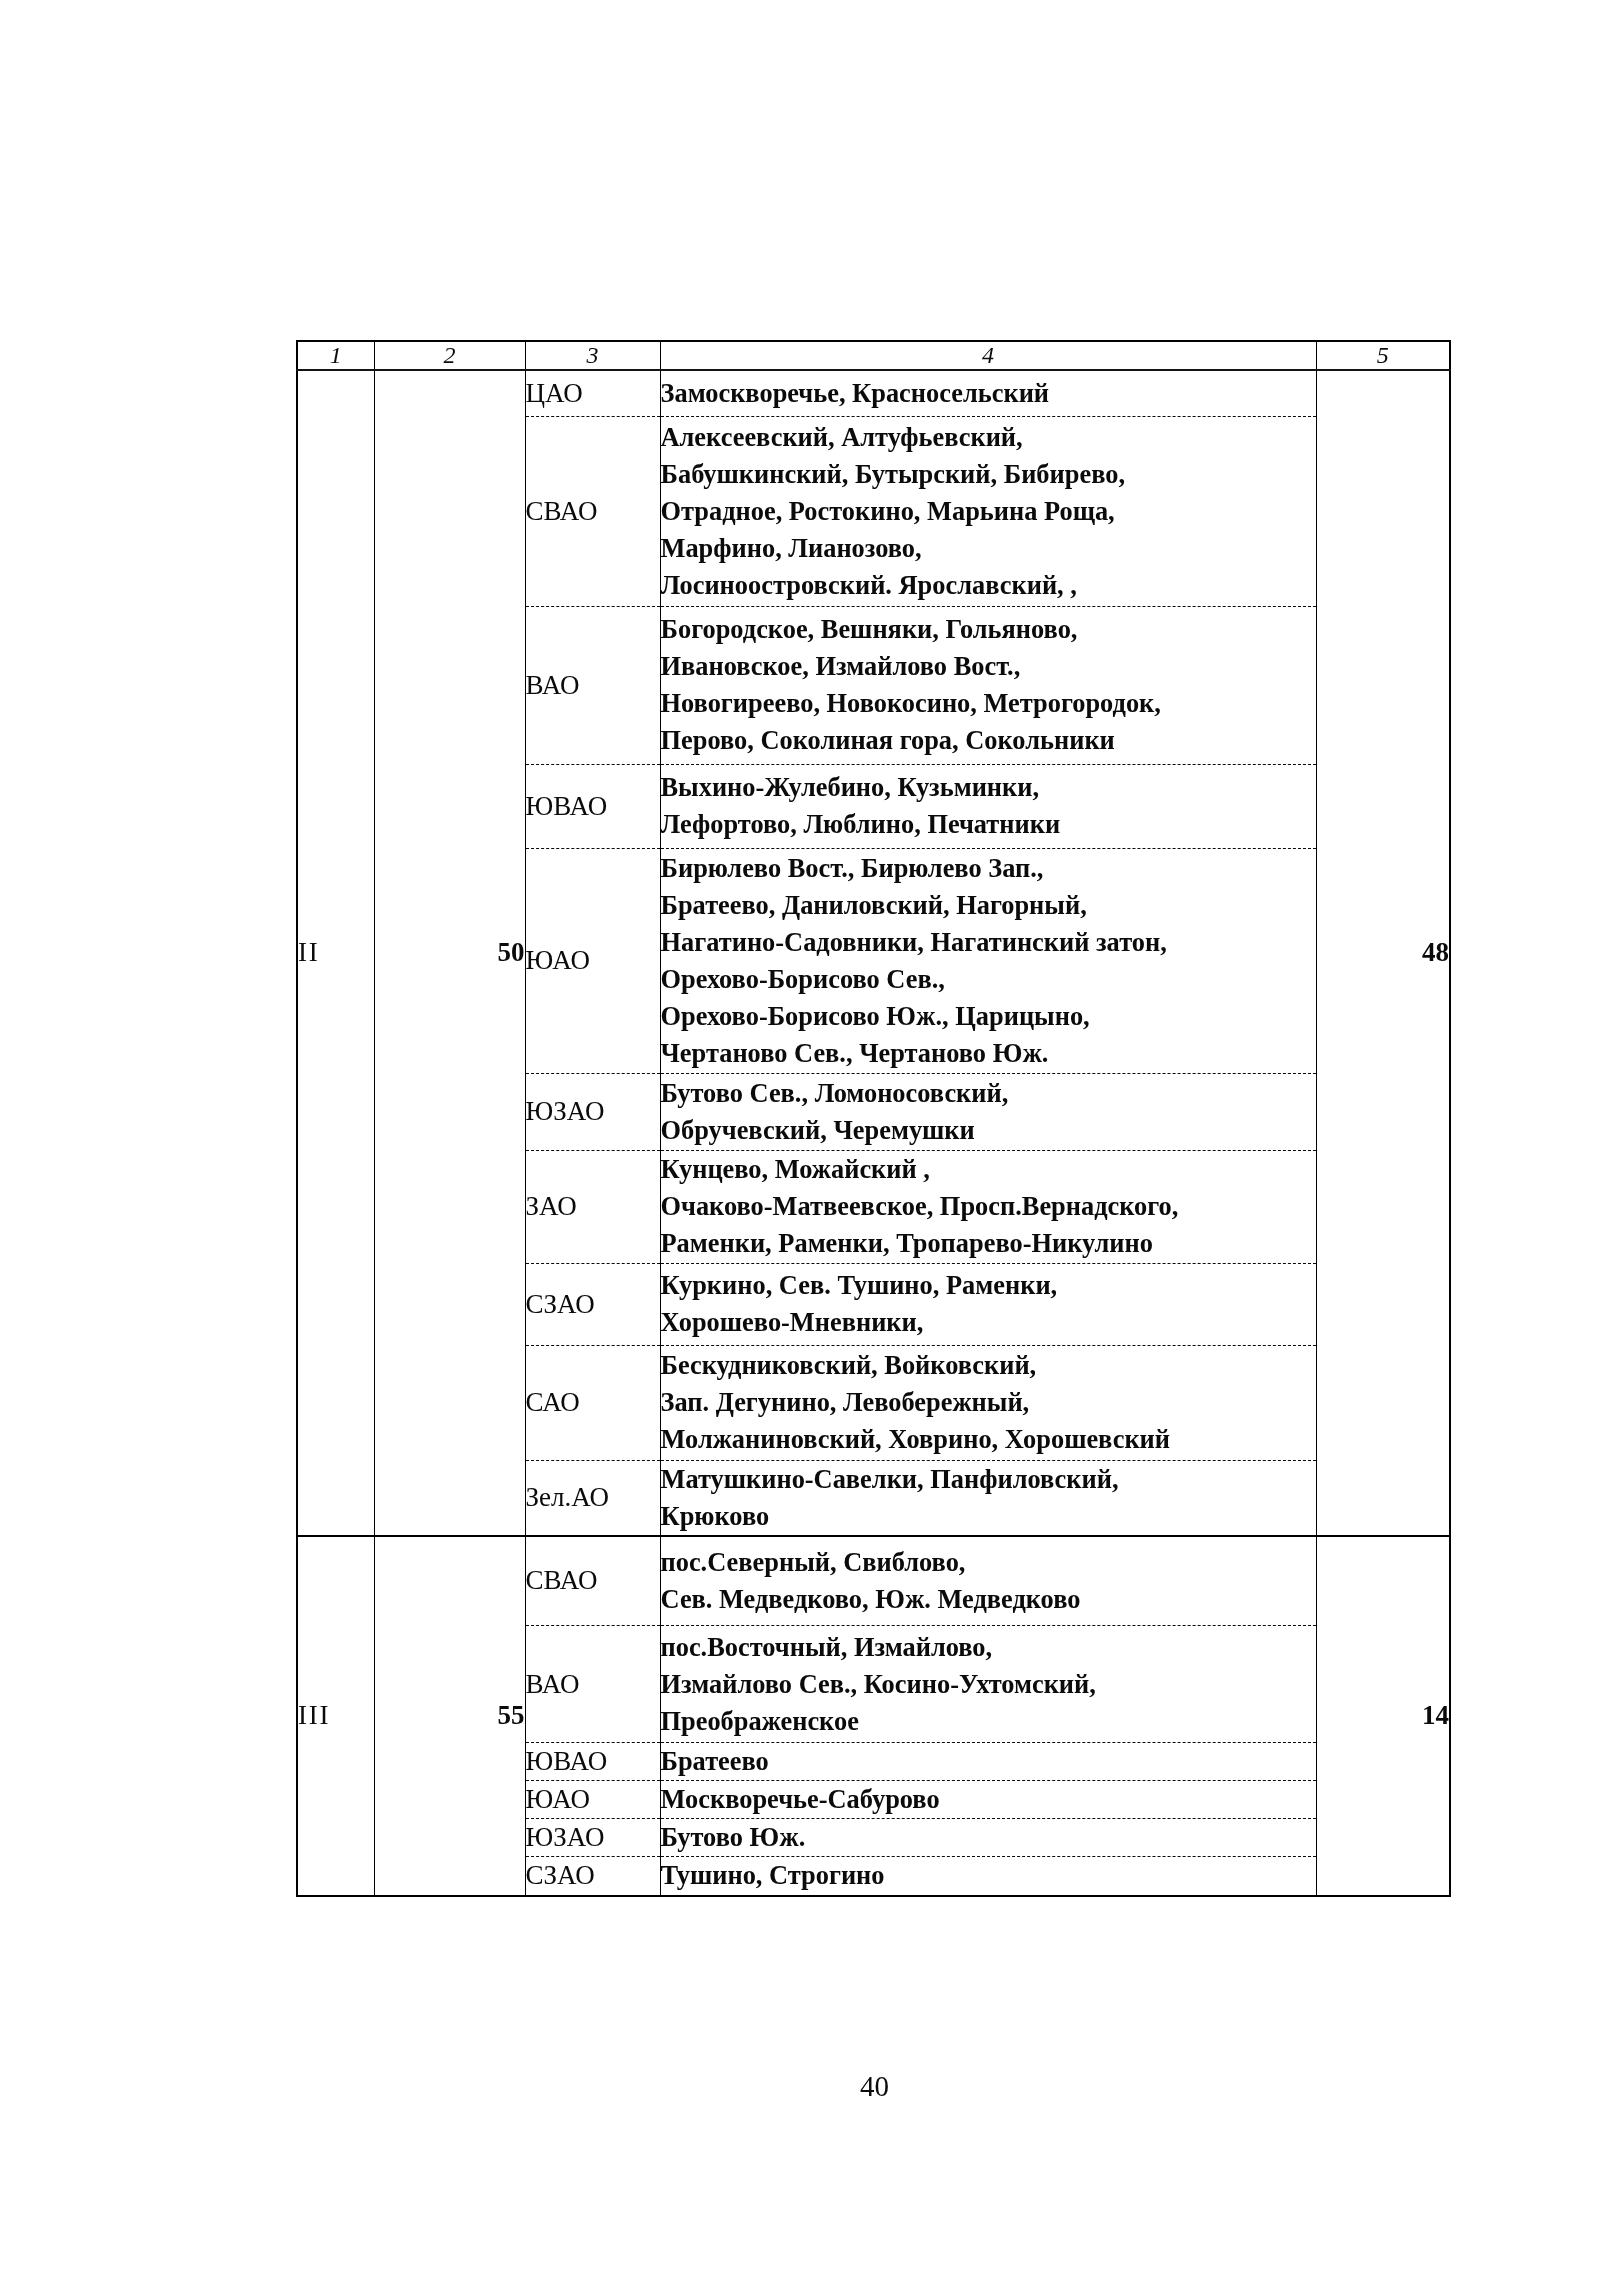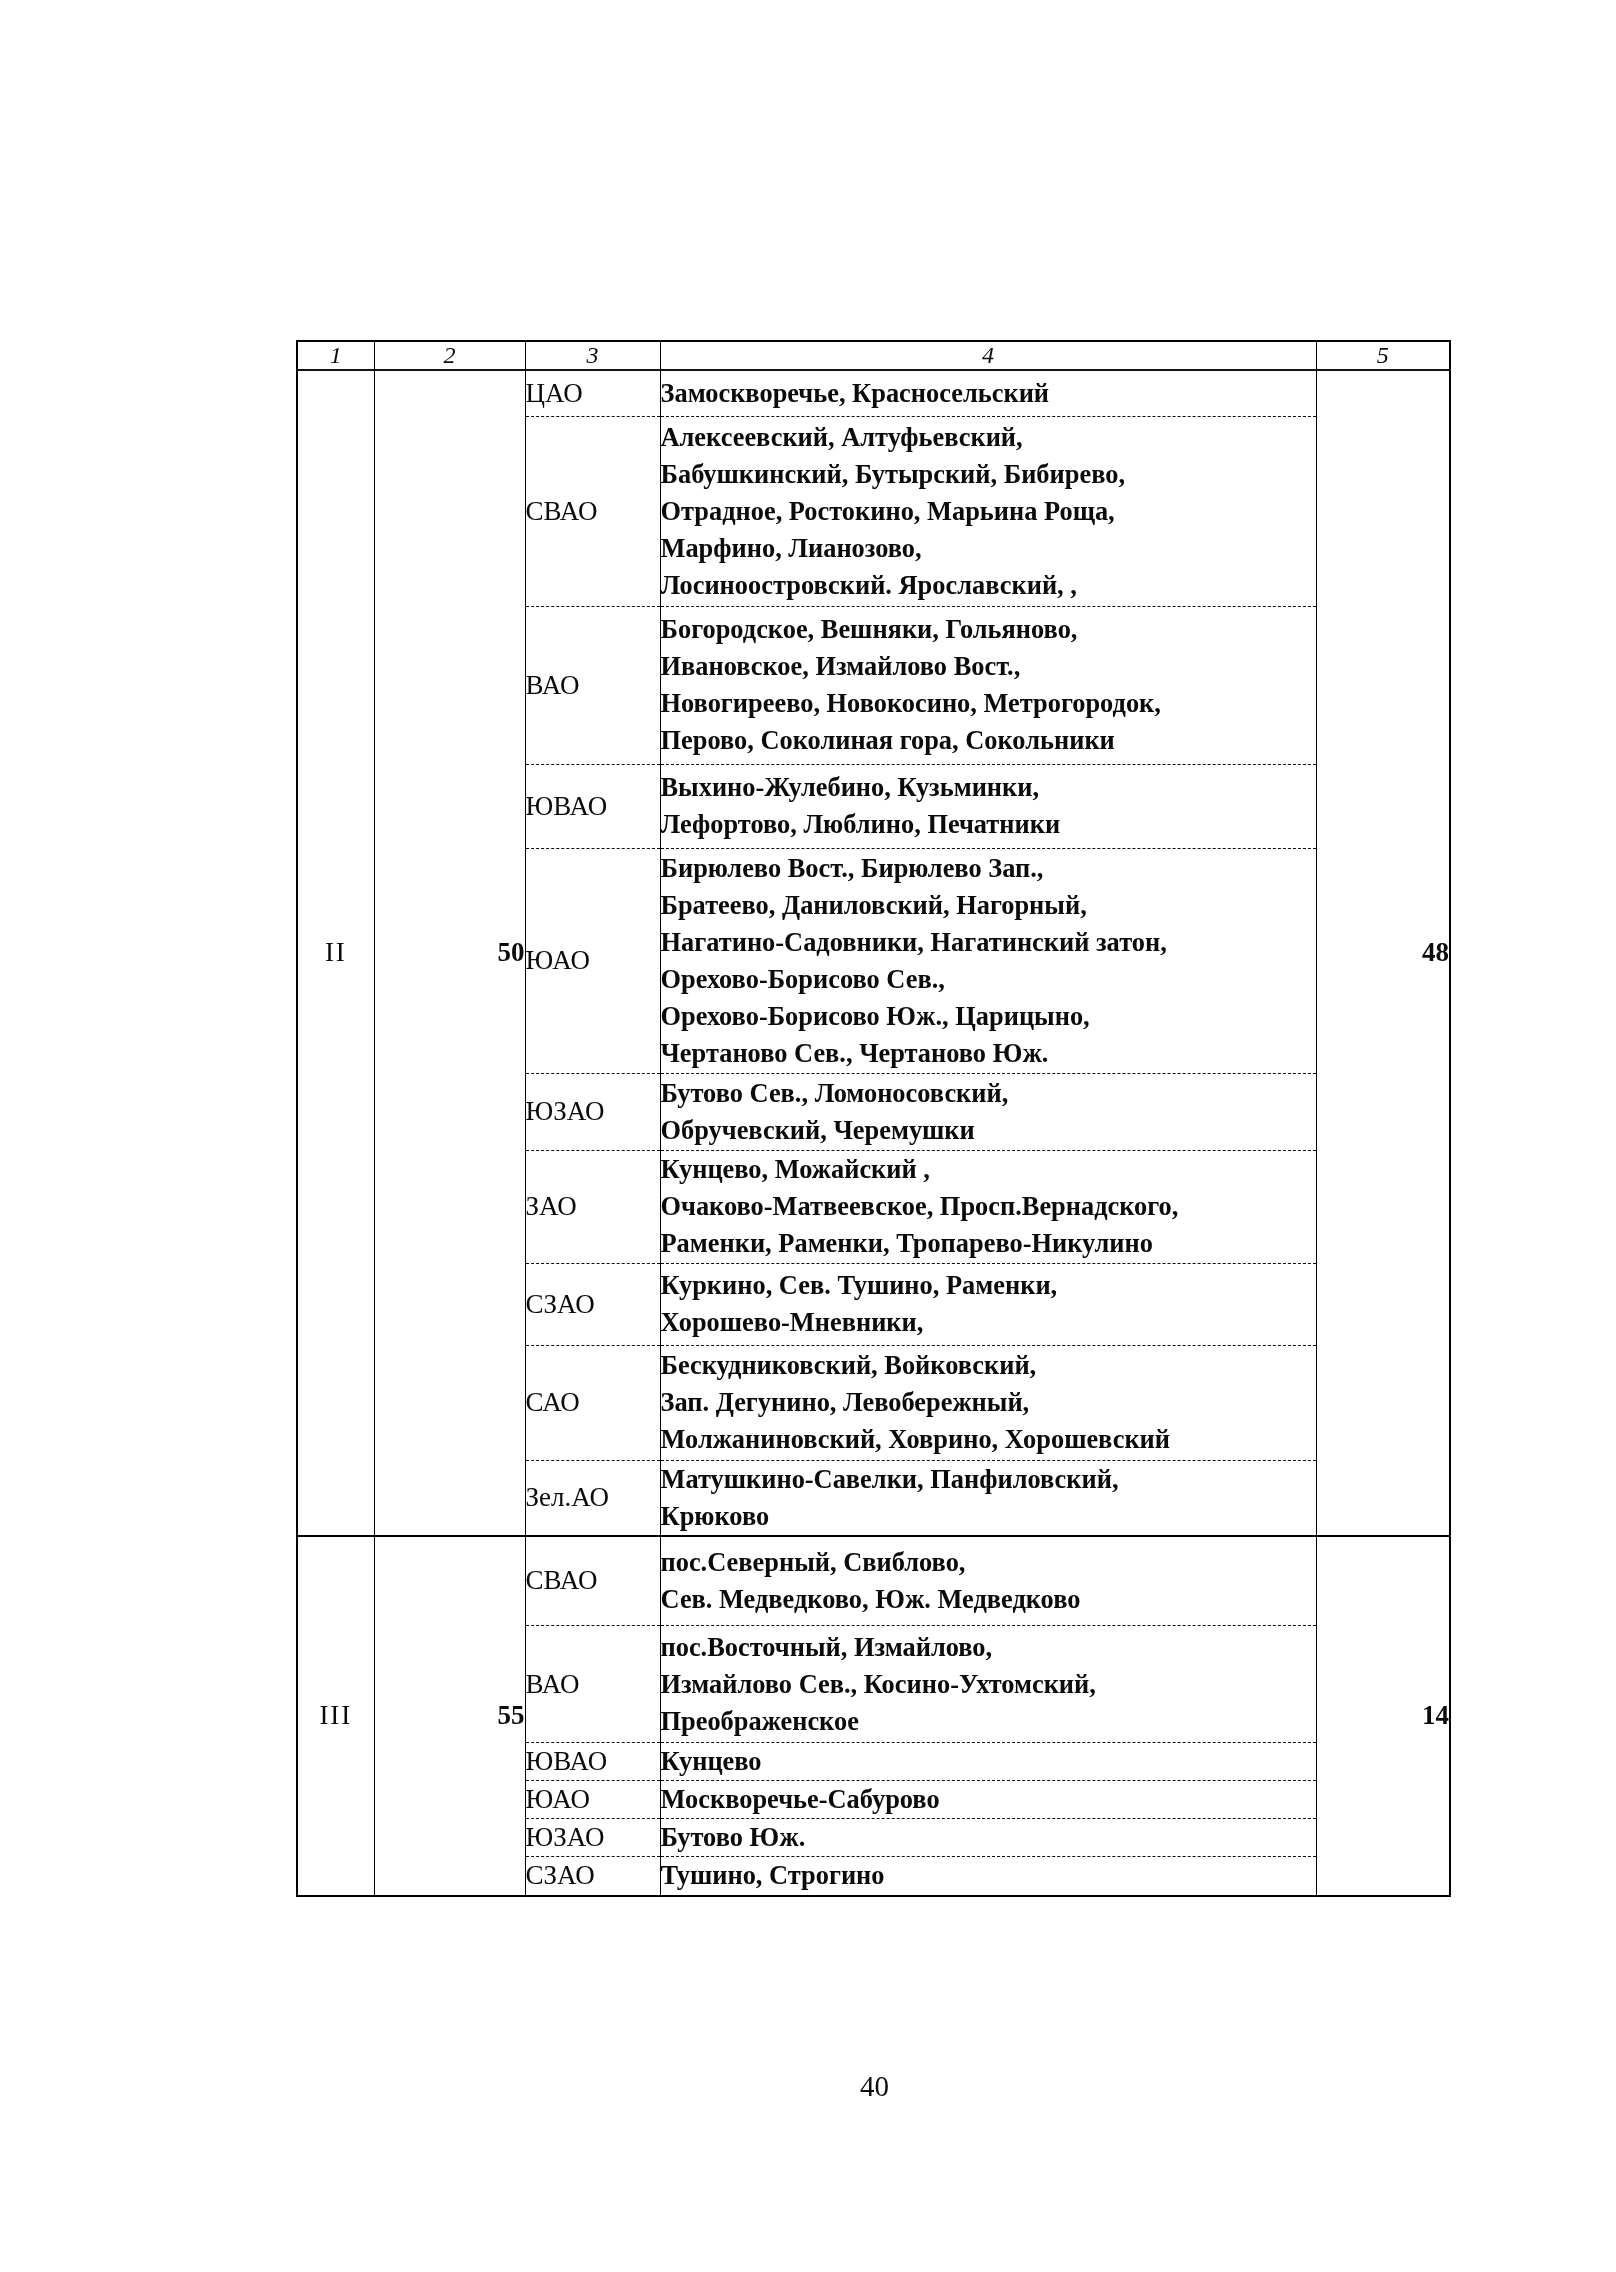--- a/index.html
+++ b/index.html
@@ -34,21 +34,21 @@
   thead th {
     border-bottom: 2.6px solid #141414;
     border-top: 1.8px solid #000;
     font-style: italic;
     font-weight: normal;
     font-size: 24px;
     text-align: center;
     vertical-align: middle;
   }
   td.group-cell {
-    text-align: center;
+    text-align: left;
     vertical-align: middle;
     font-size: 27px;
     letter-spacing: 1.8px;
   }
   td.value-cell, td.total-cell {
     text-align: right;
     vertical-align: middle;
     font-size: 27px;
     font-weight: bold;
   }
@@ -183,21 +183,21 @@
         <td class="total-cell" rowspan="6">14</td>
       </tr>
       <tr class="sep" style="height:117px">
         <td class="district-cell">ВАО</td>
         <td class="areas-cell">пос.Восточный, Измайлово,
 Измайлово Сев., Косино-Ухтомский,
 Преображенское</td>
       </tr>
       <tr class="sep" style="height:38px">
         <td class="district-cell">ЮВАО</td>
-        <td class="areas-cell">Кунцево</td>
+        <td class="areas-cell">Братеево</td>
       </tr>
       <tr class="sep" style="height:37px">
         <td class="district-cell">ЮАО</td>
         <td class="areas-cell">Москворечье-Сабурово</td>
       </tr>
       <tr class="sep" style="height:38px">
         <td class="district-cell">ЮЗАО</td>
         <td class="areas-cell">Бутово Юж.</td>
       </tr>
       <tr class="sep" style="height:39px">

